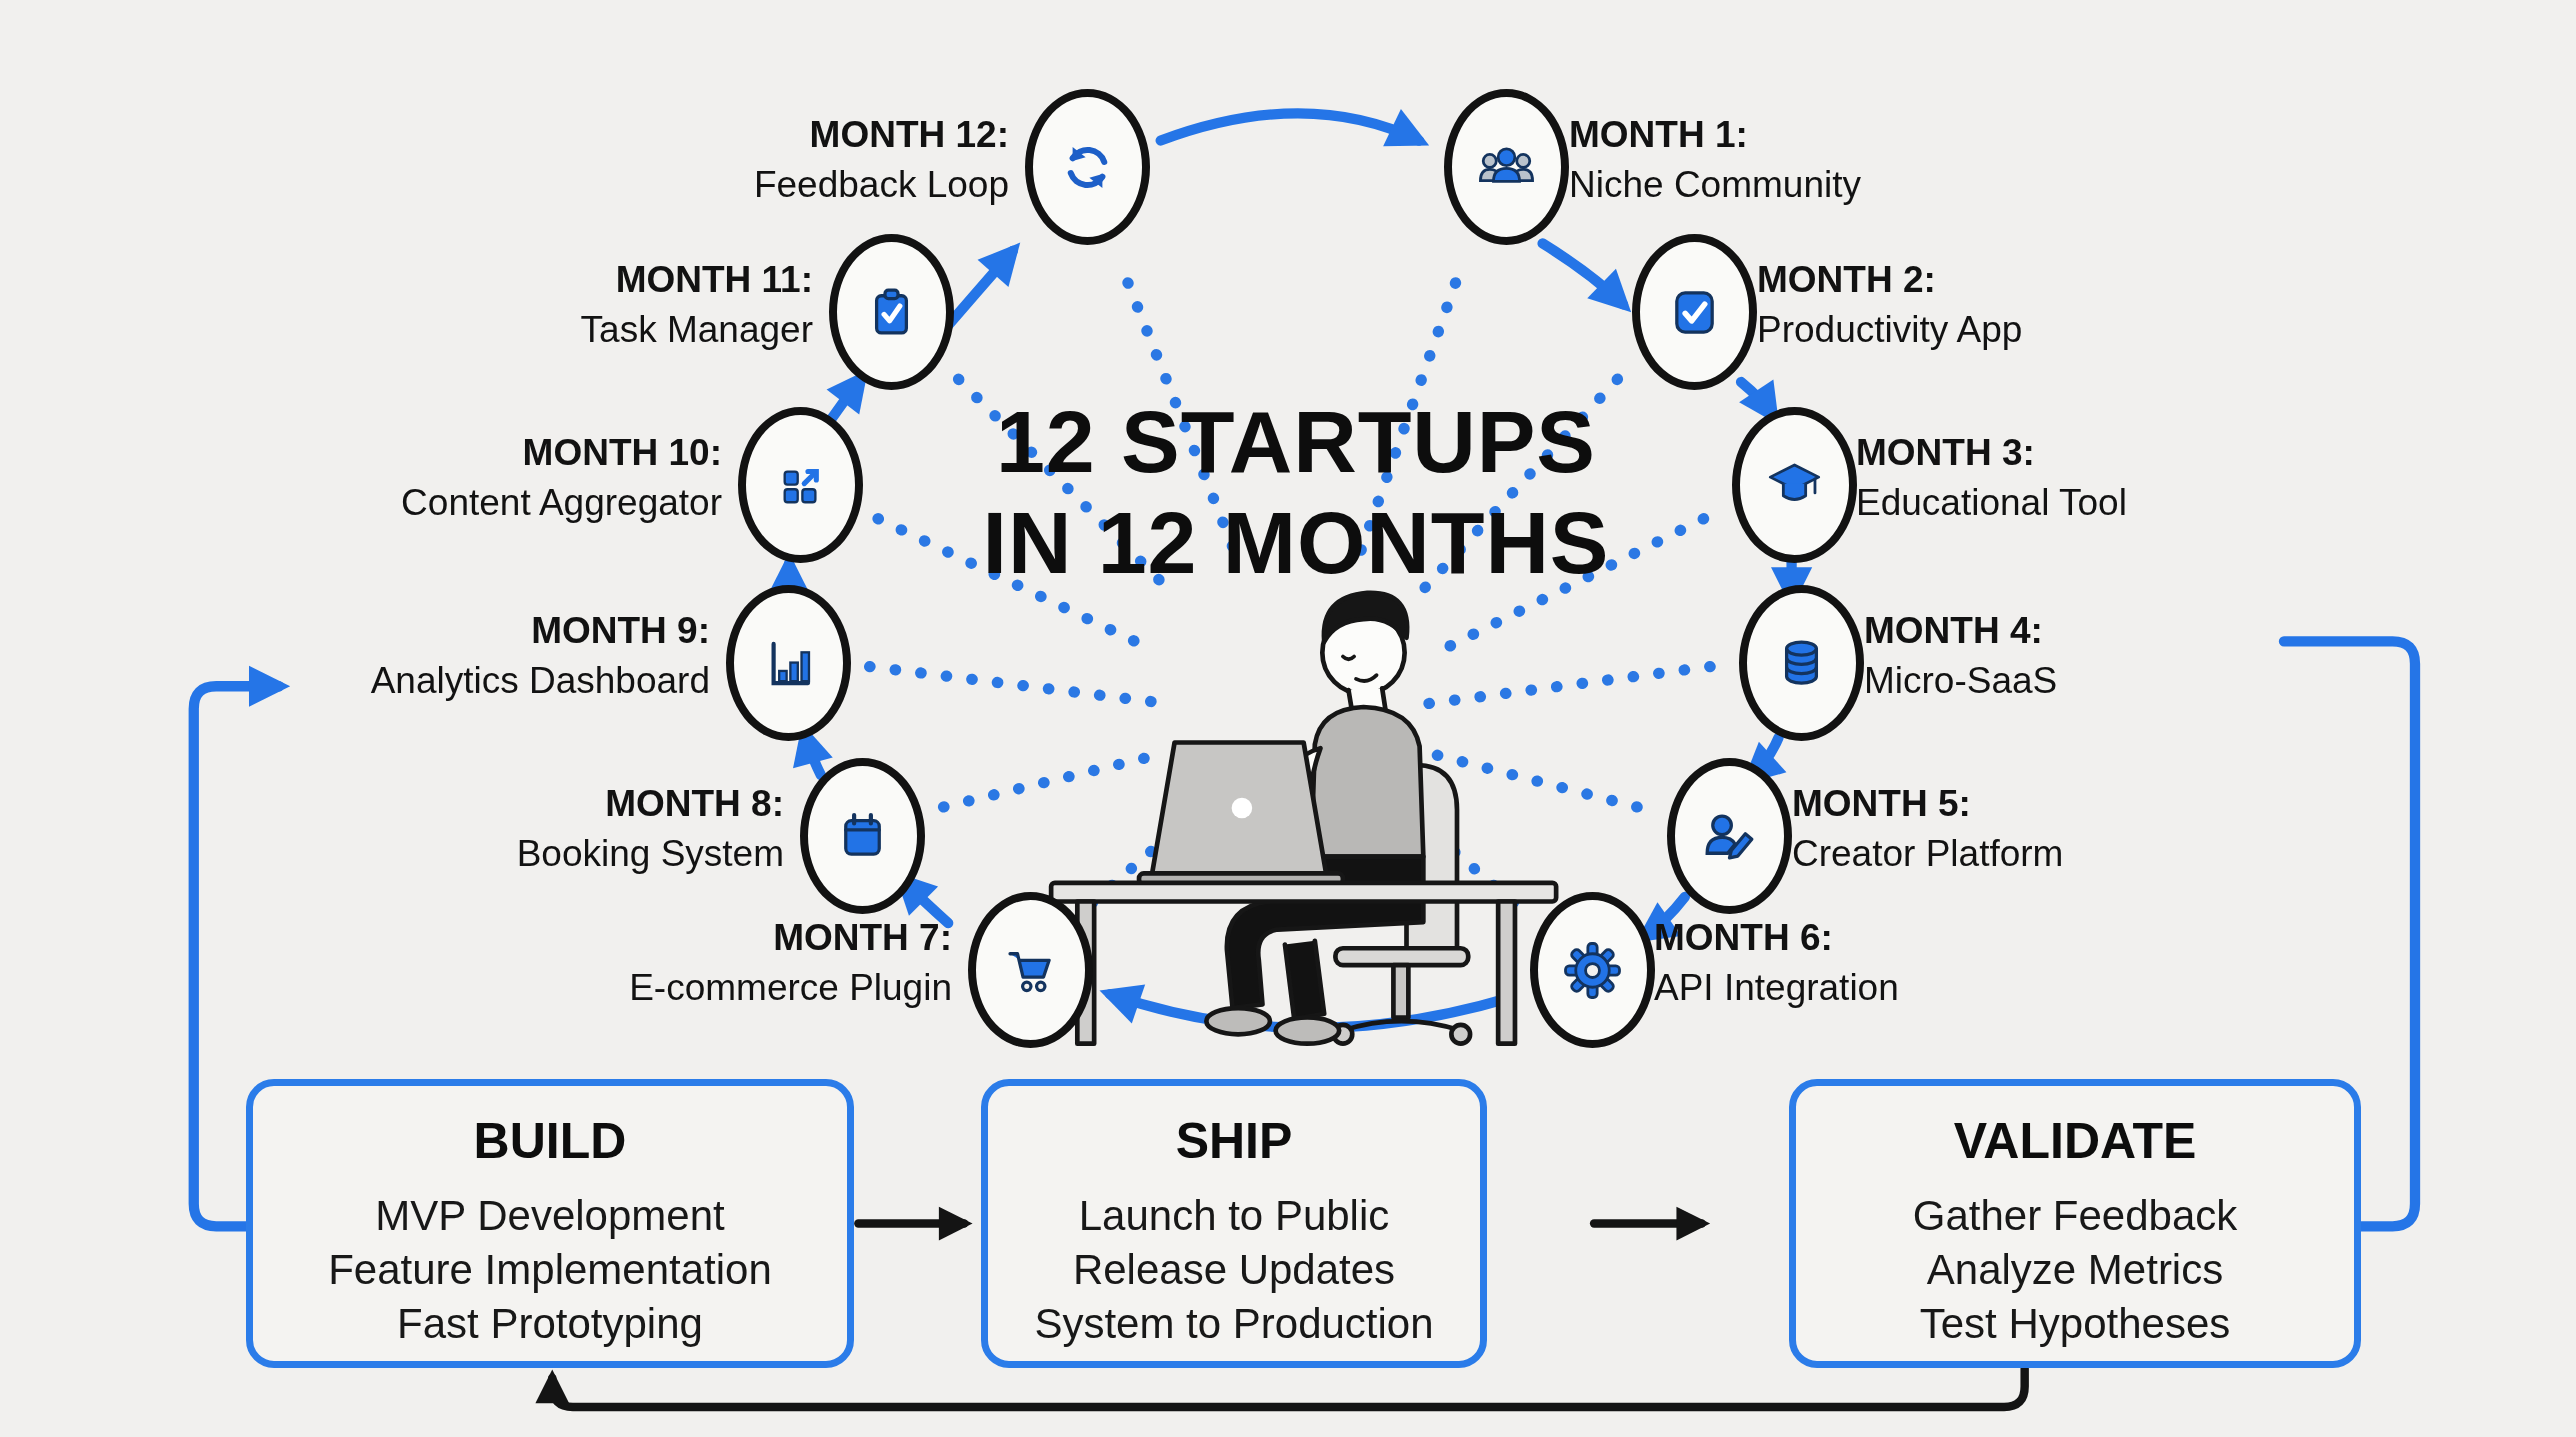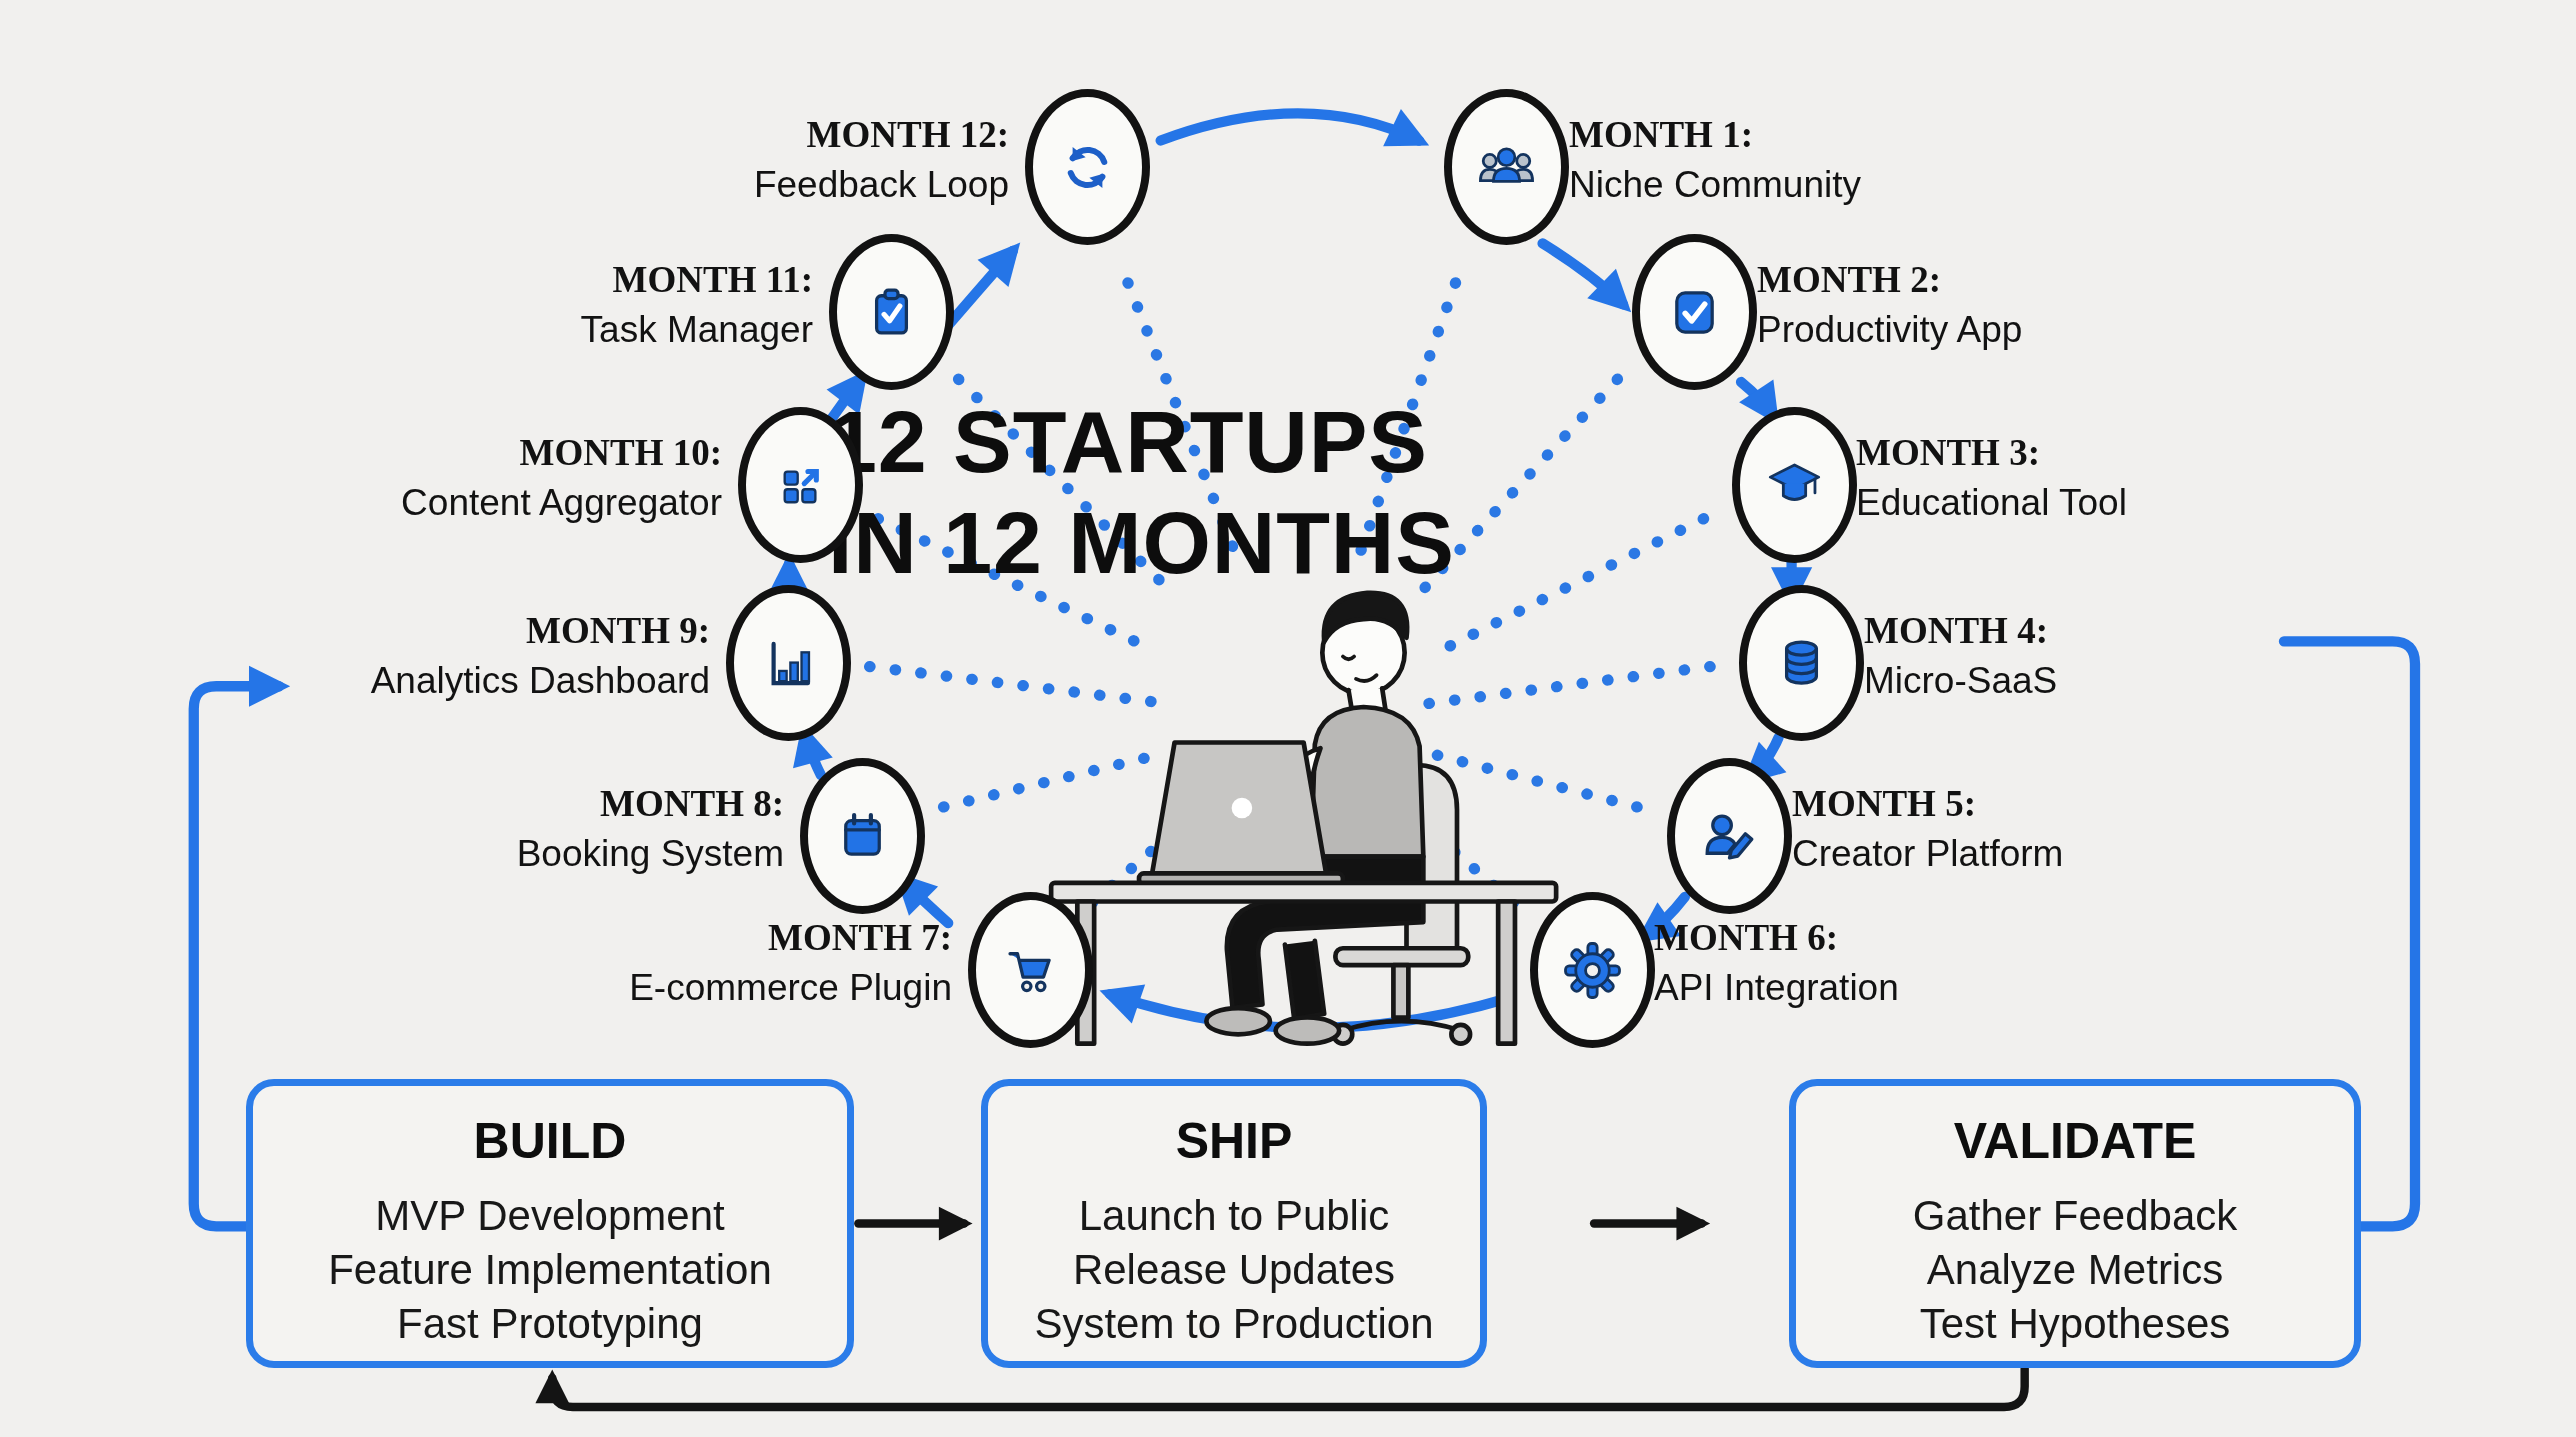--- a/index.html
+++ b/index.html
@@ -1,27 +1,27 @@
 <!DOCTYPE html>
 <html style="font-size:15px"><head>
 <meta charset="utf-8">
 <style>
   html,body{margin:0;padding:0;background:#e8e7e5;}
   .stage{position:relative;width:2576px;height:1438px;background:#f1f0ee;overflow:hidden;
          font-family:"Liberation Sans", sans-serif;color:#141414;}
   svg.layer{position:absolute;left:0;top:0;z-index:1;}
-  .title{position:absolute;left:828px;top:391px;width:936px;z-index:3;text-align:left;
+  .title{position:absolute;left:828px;top:391px;width:936px;z-index:3;text-align:center;
          font-weight:bold;font-size:88px;line-height:101px;letter-spacing:0.9px;color:#0d0d0d;}
   
   .mcircle{position:absolute;width:109px;height:140px;border:8.4px solid #121212;border-radius:50%;
            background:#fafaf8;z-index:4;display:flex;align-items:center;justify-content:center;}
   .micon{width:67px;height:67px;display:block;}
   
   .mlabel{position:absolute;z-index:3;font-size:37px;line-height:50px;white-space:nowrap;color:#121212;}
-  .mlabel .l1{font-weight:bold;font-family:Liberation Serif, serif;}
+  .mlabel .l1{font-weight:bold;}
   .mlabel.left{text-align:right;}
   .mlabel.right{text-align:left;}
   
   .c12{left:1025px;top:89px;}  .c1{left:1444px;top:89px;}
   .c11{left:829px;top:234px;}  .c2{left:1632px;top:234px;}
   .c10{left:738px;top:407px;}  .c3{left:1732px;top:407px;}
   .c9{left:726px;top:585px;}   .c4{left:1739px;top:585px;}
   .c8{left:800px;top:758px;}   .c5{left:1667px;top:758px;}
   .c7{left:968px;top:892px;}  .c6{left:1530px;top:892px;}
   

